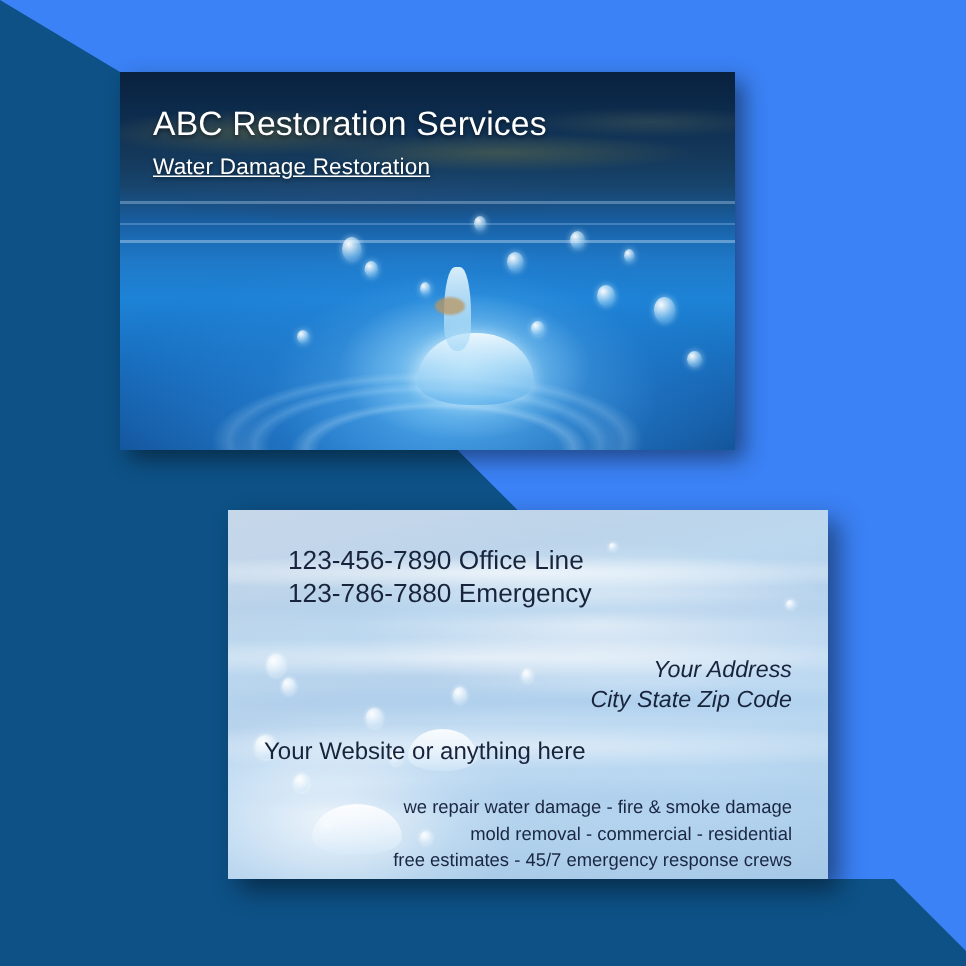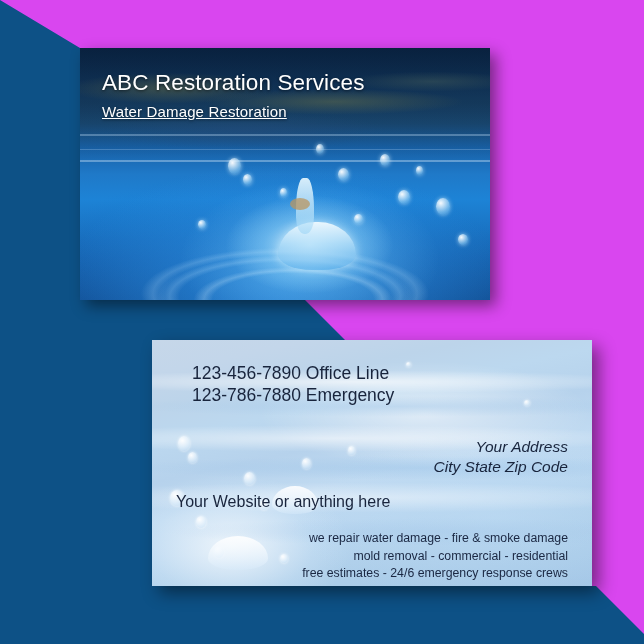--- a/index.html
+++ b/index.html
@@ -9,21 +9,21 @@
     height: 644px;
     overflow: hidden;
     background: #ffffff;
     font-family: "Liberation Sans", sans-serif;
   }
 
   #stage {
     position: relative;
     width: 644px;
     height: 644px;
-    background: #d946ef;
+    background: #3b82f6;
   }
 
   
   .backdrop-shape {
     position: absolute;
     left: 0;
     top: 0;
     width: 644px;
     height: 644px;
     background: #0d5186;
@@ -167,21 +167,21 @@
     letter-spacing: 0.15px;
     text-shadow: 0 1px 3px rgba(0,0,0,0.55);
     white-space: nowrap;
     text-decoration: underline;
   }
 
   
   #back-card {
     left: 152px;
     top: 340px;
-    width: 440px;
+    width: 400px;
     height: 246px;
     box-shadow: 7px 7px 16px rgba(0,0,0,0.45);
     padding-left: 24px;
   }
 
   .back-art {
     position: absolute;
     inset: 0;
     background:
       radial-gradient(ellipse 150px 90px at 18% 84%, rgba(255,255,255,0.75) 0%, rgba(220,238,252,0.25) 55%, rgba(255,255,255,0) 80%),
@@ -335,18 +335,18 @@
       <div class="address">
         <div>Your Address</div>
         <div>City State Zip Code</div>
       </div>
 
       <div class="website">Your Website or anything here</div>
 
       <div class="services">
         <div>we repair water damage - fire &amp; smoke damage</div>
         <div>mold removal - commercial - residential</div>
-        <div>free estimates - 24/6 emergency response crews</div>
+        <div>free estimates - 45/7 emergency response crews</div>
       </div>
     </div>
   </div>
 
 </div>
 
 </body></html>

